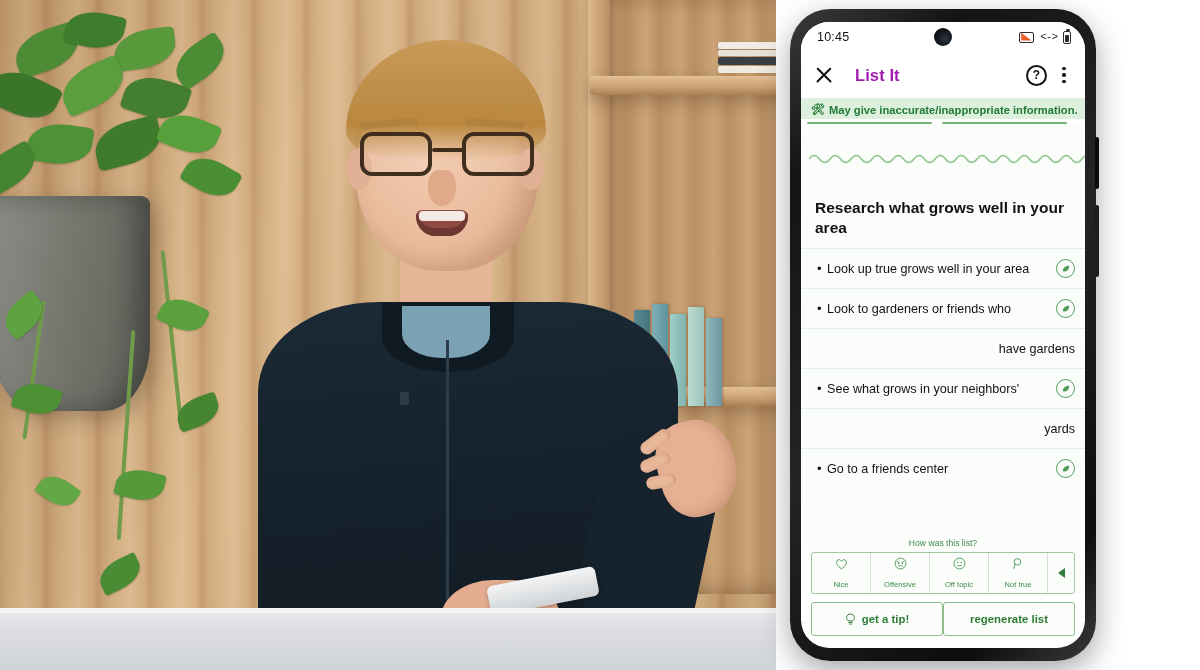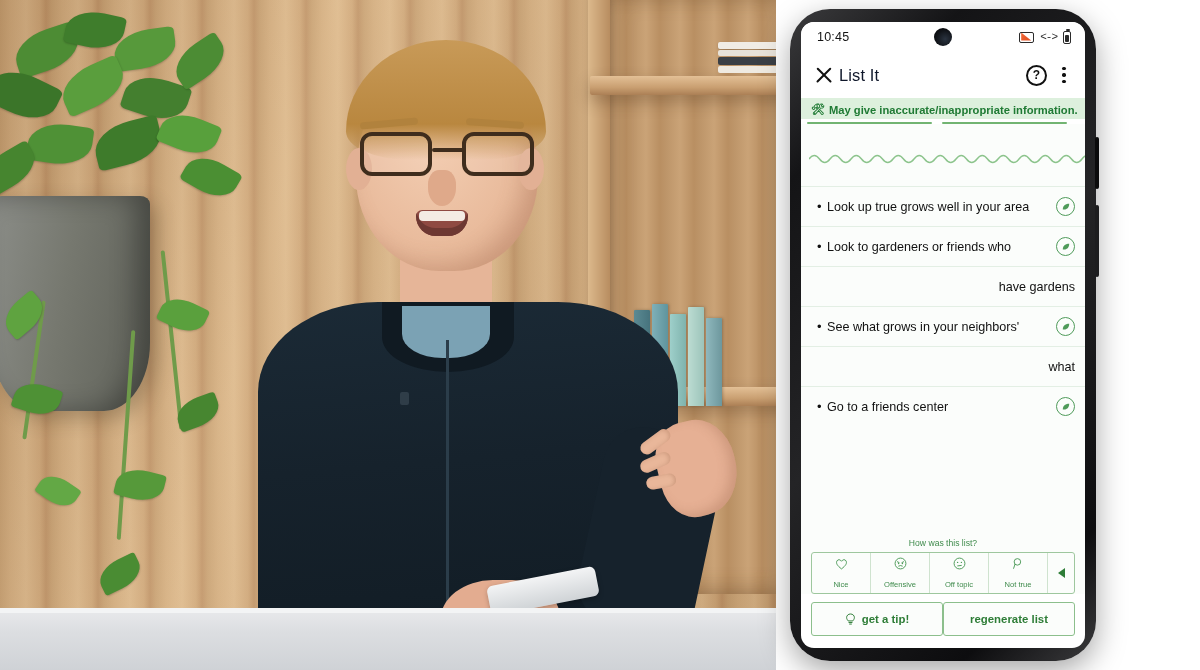--- a/index.html
+++ b/index.html
@@ -97,21 +97,21 @@
     position: absolute; left: 14px; top: 9px; width: 306px; height: 652px;
     background: linear-gradient(135deg,#3b3b3d 0%, #141416 18%, #242426 50%, #0d0d0f 86%, #3a3a3c 100%);
     border-radius: 40px; padding: 13px 11px;
     box-shadow: 0 10px 30px rgba(0,0,0,.35);
   }
   .side-btn { position: absolute; right: -3px; width: 4px; background: #0b0b0c; border-radius: 2px; }
   .side-btn.b1 { top: 128px; height: 52px; }
   .side-btn.b2 { top: 196px; height: 72px; background:#1d1d1f; }
   .screen-in {
     position: relative; width: 100%; height: 100%; background: #ffffff;
-    border-radius: 13px; overflow: hidden; display: flex; flex-direction: column;
+    border-radius: 28px; overflow: hidden; display: flex; flex-direction: column;
   }
   .status {
     height: 30px; flex: none; display: flex; align-items: center;
     padding: 0 14px 0 16px; position: relative; background: #fff;
   }
   .status .time { font-size: 12.5px; font-weight: 500; color: #141414; letter-spacing: .2px; }
   .punch { position: absolute; left: 50%; top: 6px; transform: translateX(-50%);
     width: 18px; height: 18px; border-radius: 50%;
     background: radial-gradient(circle at 62% 62%, #2a3340 0%, #111419 55%, #000 100%); }
   .status .icons { margin-left: auto; display: flex; align-items: center; gap: 6px; }
@@ -121,21 +121,21 @@
     background: linear-gradient(135deg,#f26b3b,#e04a1d); clip-path: polygon(0 100%, 100% 100%, 0 0); }
   .ic-code { font-size: 11px; color: #2b2b2b; font-family: "Liberation Mono", monospace; letter-spacing: -1px; }
   .ic-batt { width: 8px; height: 13px; border: 1.6px solid #2b2b2b; border-radius: 2px; position: relative; }
   .ic-batt:before { content:""; position:absolute; left:2px; top:-3px; width:4px; height:2px; background:#2b2b2b; border-radius:1px; }
   .ic-batt:after { content:""; position:absolute; left:1px; right:1px; bottom:1px; height:7px; background:#2b2b2b; border-radius:1px; }
 
   .appbar { height: 46px; flex: none; display: flex; align-items: center; padding: 0 12px; background: #fff; }
   .appbar .x { width: 22px; height: 22px; position: relative; cursor: pointer; }
   .appbar .x:before, .appbar .x:after { content:""; position:absolute; left:1px; top:10px; width:20px; height:2.4px; background:#111; border-radius:2px; }
   .appbar .x:before { transform: rotate(45deg);} .appbar .x:after { transform: rotate(-45deg);}
-  .appbar .title { margin-left: 4px; font-size: 16.5px; font-weight: 400; color: #0f172a; letter-spacing: .1px; }
+  .appbar .title { margin-left: 20px; font-size: 16.5px; font-weight: 700; color: #a21caf; letter-spacing: .1px; }
   .appbar .sp { margin-left: auto; }
   .help { width: 21px; height: 21px; border: 2px solid #111; border-radius: 50%; display:flex; align-items:center; justify-content:center;
           font-size: 12px; font-weight: 700; color:#111; }
   .kebab { width: 18px; height: 21px; display:flex; flex-direction:column; align-items:center; justify-content:center; gap:3px; margin-left: 8px; }
   .kebab i { width: 3.4px; height: 3.4px; background:#111; border-radius:50%; display:block; }
 
   .disclaimer { flex: none; background: #ddf0dd; padding: 5px 10px 3px; }
   .disclaimer .txt { font-size: 11.2px; font-weight: 700; color: #1f7a34; white-space: nowrap; display:flex; align-items:center; gap:4px; }
   .tool-ic { font-size: 11px; }
   .underlines { display: flex; gap: 10px; padding: 3px 6px 0; }
@@ -307,20 +307,21 @@
           <span class="ul u2"></span>
         </div>
 
         <div class="squiggle-area">
           <svg class="squiggle" viewBox="0 0 260 12" preserveAspectRatio="none">
             <path d="M0 6 Q4.5 0 9 6 T18 6 T27 6 T36 6 T45 6 T54 6 T63 6 T72 6 T81 6 T90 6 T99 6 T108 6 T117 6 T126 6 T135 6 T144 6 T153 6 T162 6 T171 6 T180 6 T189 6 T198 6 T207 6 T216 6 T225 6 T234 6 T243 6 T252 6 T261 6" fill="none" stroke="#8cc48c" stroke-width="1.2"></path>
           </svg>
         </div>
 
         <div class="content">
+          <div class="heading">Research what grows well in your area</div>
           <div class="rows">
 
             <div class="row">
               <span class="bullet">•</span>
               <span class="rtxt">Look up true grows well in your area</span>
               <span class="chip">
                 <svg class="g" viewBox="0 0 10 10">
                     <path d="M1 8 C1 3 5 1 9 1 C9 6 6 9 1 8 Z" fill="#4f9b5a"></path>
                   </svg>
               </span>
@@ -344,21 +345,21 @@
               <span class="bullet">•</span>
               <span class="rtxt">See what grows in your neighbors'</span>
               <span class="chip">
                 <svg class="g" viewBox="0 0 10 10">
                     <path d="M1 8 C1 3 5 1 9 1 C9 6 6 9 1 8 Z" fill="#4f9b5a"></path>
                   </svg>
               </span>
             </div>
 
             <div class="row cont">
-              <span class="rtxt">what</span>
+              <span class="rtxt">yards</span>
             </div>
 
             <div class="row">
               <span class="bullet">•</span>
               <span class="rtxt">Go to a friends center</span>
               <span class="chip">
                 <svg class="g" viewBox="0 0 10 10">
                     <path d="M1 8 C1 3 5 1 9 1 C9 6 6 9 1 8 Z" fill="#4f9b5a"></path>
                   </svg>
               </span>

